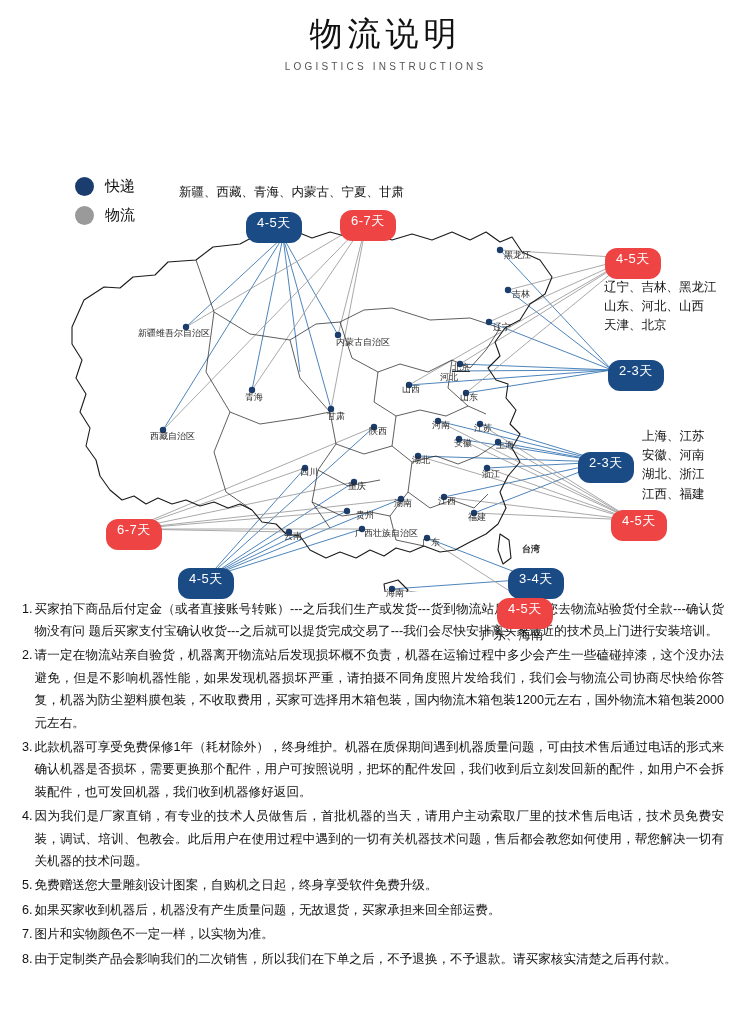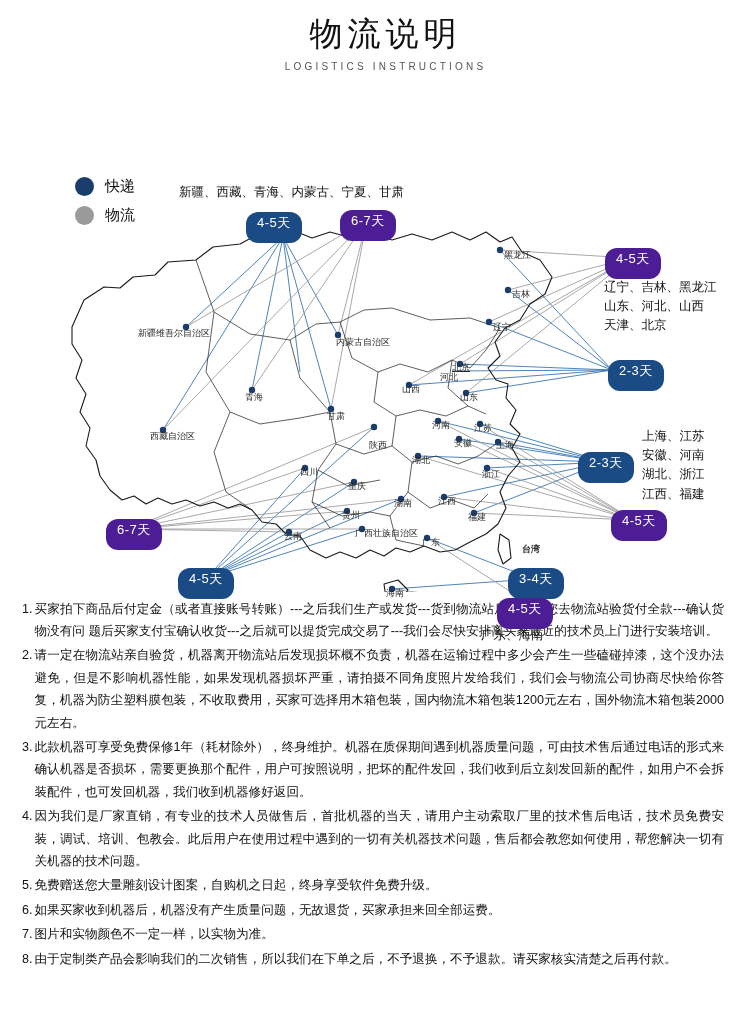--- a/index.html
+++ b/index.html
@@ -45,21 +45,21 @@
     position:absolute;
     font-size:13px;
     color:#ffffff;
     padding:4px 11px 14px 11px;
     border-radius:12px;
     white-space:nowrap;
     letter-spacing:0.5px;
     line-height:1;
   }
   .badge.blue{background:#1b4b85;}
-  .badge.grey{background:#4c1d95;}
+  .badge.grey{background:#ef4444;}
 
   
   .rlabel{
     position:absolute;
     font-size:12.5px;
     color:#111;
     line-height:1.55;
     white-space:nowrap;
   }
 
@@ -244,34 +244,34 @@
     <span class="pname" style="left:336px;top:264px;">内蒙古自治区</span>
     <span class="pname" style="left:504px;top:177px;">黑龙江</span>
     <span class="pname" style="left:512px;top:216px;">吉林</span>
     <span class="pname" style="left:493px;top:249px;">辽宁</span>
     <span class="pname" style="left:452px;top:289px;text-decoration:underline;">北京</span>
     <span class="pname" style="left:440px;top:299px;">河北</span>
     <span class="pname" style="left:402px;top:311px;">山西</span>
     <span class="pname" style="left:460px;top:319px;">山东</span>
     <span class="pname" style="left:245px;top:319px;">青海</span>
     <span class="pname" style="left:327px;top:338px;">甘肃</span>
-    <span class="pname" style="left:369px;top:367px;">陕西</span>
+    <span class="pname" style="left:369px;top:353px;">陕西</span>
     <span class="pname" style="left:432px;top:347px;">河南</span>
     <span class="pname" style="left:474px;top:350px;">江苏</span>
     <span class="pname" style="left:454px;top:365px;">安徽</span>
     <span class="pname" style="left:496px;top:367px;">上海</span>
     <span class="pname" style="left:150px;top:358px;">西藏自治区</span>
     <span class="pname" style="left:412px;top:382px;">湖北</span>
     <span class="pname" style="left:482px;top:396px;">浙江</span>
     <span class="pname" style="left:300px;top:394px;">四川</span>
     <span class="pname" style="left:348px;top:408px;">重庆</span>
     <span class="pname" style="left:394px;top:425px;">湖南</span>
     <span class="pname" style="left:438px;top:423px;">江西</span>
     <span class="pname" style="left:468px;top:439px;">福建</span>
-    <span class="pname" style="left:342px;top:437px;">贵州</span>
+    <span class="pname" style="left:356px;top:437px;">贵州</span>
     <span class="pname" style="left:284px;top:458px;">云南</span>
     <span class="pname" style="left:355px;top:455px;">广西壮族自治区</span>
     <span class="pname" style="left:422px;top:464px;">广东</span>
     <span class="pname" style="left:522px;top:471px;font-weight:bold;">台湾</span>
     <span class="pname" style="left:386px;top:515px;font-family:Liberation Serif, serif;">海南</span>
 
     <div class="badge blue" style="left:246px;top:140px;">4-5天</div>
     <div class="badge grey" style="left:340px;top:138px;">6-7天</div>
     <div class="badge grey" style="left:605px;top:176px;">4-5天</div>
     <div class="badge blue" style="left:608px;top:288px;">2-3天</div>

